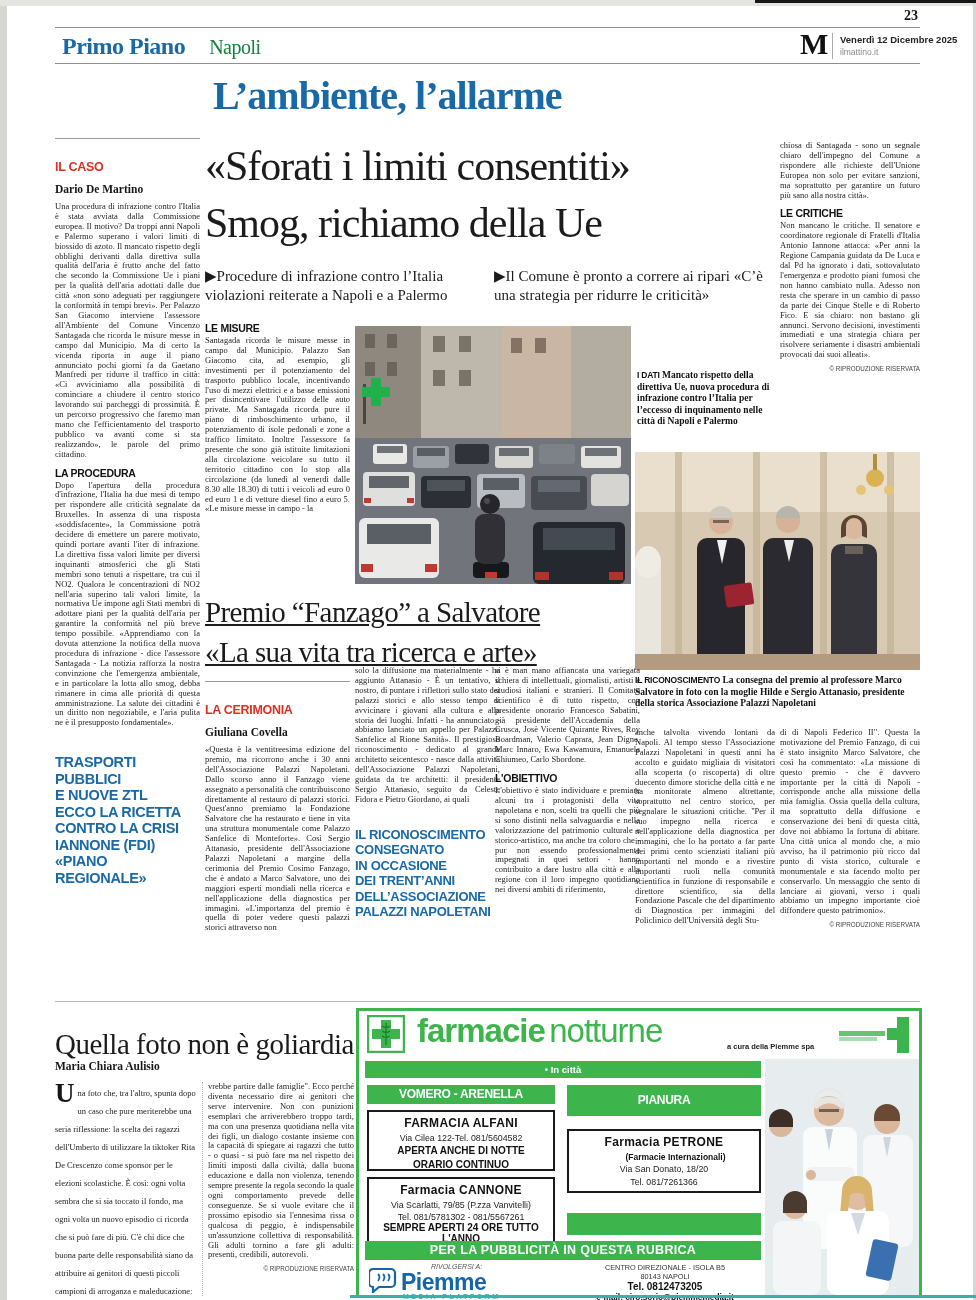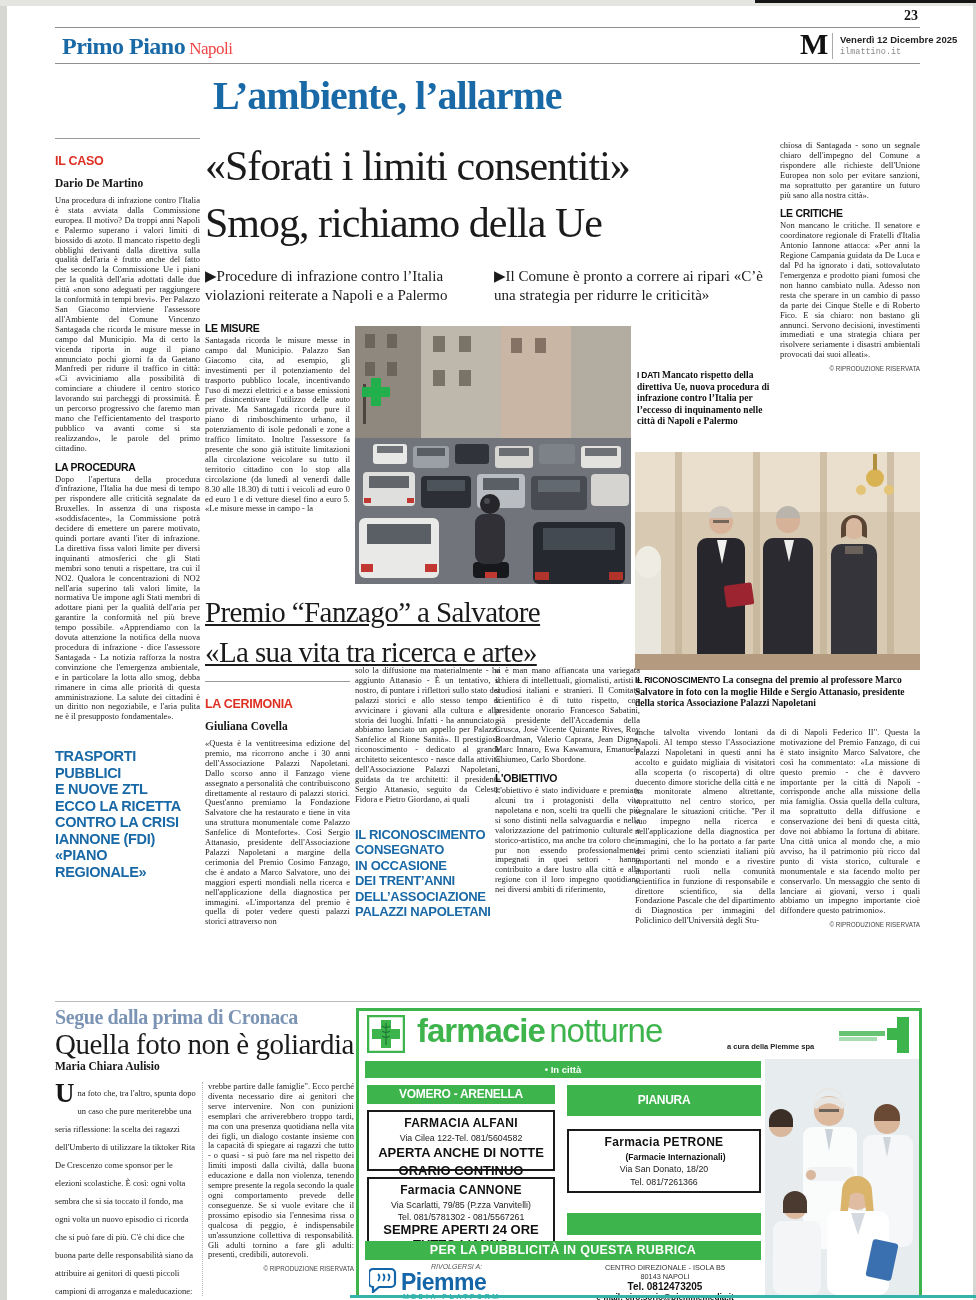--- a/index.html
+++ b/index.html
@@ -3,28 +3,28 @@
 <meta charset="utf-8">
 <style>
   html,body{margin:0;padding:0;background:#d9d9d5;}
   #page{position:relative;width:976px;height:1300px;background:#ffffff;overflow:hidden;
         font-family:"Liberation Serif",serif;color:#161616;}
   .abs{position:absolute;}
   .rule{position:absolute;height:1px;background:#8f8f8f;}
   
   .pagenum{font-size:14px;font-weight:bold;}
   .mh-section{font-size:24px;font-weight:bold;color:#1a69a7;letter-spacing:-0.5px;margin-top:12px;}
-  .mh-edition{font-size:17px;color:#ef4444;letter-spacing:-0.5px;}
+  .mh-edition{font-size:20px;color:#15803d;letter-spacing:-0.5px;margin-left:20px;}
   .mh-logo{font-size:30px;font-weight:bold;color:#111;line-height:30px;}
   .mh-date{font-family:"Liberation Sans",sans-serif;font-size:9.5px;font-weight:bold;color:#222;}
-  .mh-site{font-family:Liberation Mono, monospace;font-size:8.5px;color:#8a8a8a;}
+  .mh-site{font-family:Liberation Sans, sans-serif;font-size:8.5px;color:#8a8a8a;}
   .opening{font-size:40px;font-weight:bold;color:#1a69a7;letter-spacing:-1px;}
   
   .kick{font-family:"Liberation Sans",sans-serif;font-weight:bold;font-size:12.5px;
-        letter-spacing:-0.3px;color:#de2f23;border-top:1px solid #9a9a9a;padding-top:15px;}
+        letter-spacing:-0.3px;color:#de2f23;border-top:1px solid #9a9a9a;padding-top:21px;}
   .byline{font-weight:bold;font-size:11.5px;margin:9px 0 7px 0;}
   .bodytext{font-size:8.5px;line-height:9.9px;text-align:justify;color:#1c1c1c;}
   .subhead{font-family:"Liberation Sans",sans-serif;font-weight:bold;font-size:10.5px;
            letter-spacing:-0.3px;color:#111;margin:7px 0 2px 0;}
   .copy{font-family:"Liberation Sans",sans-serif;font-size:6.3px;color:#444;text-align:right;margin-top:5px;}
   .hl-main{font-size:42px;line-height:57px;letter-spacing:-1px;color:#1b1b1b;}
   .deck{font-size:15px;line-height:18.5px;color:#1b1b1b;}
   .quote-blue{font-family:"Liberation Sans",sans-serif;font-weight:bold;font-size:14.5px;line-height:16.5px;
               color:#1a69a7;letter-spacing:-0.3px;white-space:pre-line;margin-top:26px;}
   .infobox-blue{font-family:"Liberation Sans",sans-serif;font-weight:bold;font-size:13px;line-height:15.5px;
@@ -40,21 +40,21 @@
   
   .ad{position:absolute;left:356px;top:1008px;width:566px;height:290px;background:#fff;
       border:3px solid #3eb44d;box-sizing:border-box;font-family:"Liberation Sans",sans-serif;}
   .ad-title-b{font-size:33px;font-weight:bold;color:#3eb44d;letter-spacing:-1px;}
   .ad-title-l{font-size:33px;color:#3eb44d;letter-spacing:-1px;}
   .ad-cur{font-size:7.5px;font-weight:bold;color:#222;}
   .gbar{position:absolute;background:#3eb44d;color:#fff;font-weight:bold;text-align:center;}
   .phbox{position:absolute;border:2px solid #1a1a1a;background:#fff;text-align:center;box-sizing:border-box;}
   .ph-name{font-size:12px;font-weight:bold;color:#111;letter-spacing:0.3px;margin-top:4px;}
   .ph-line{font-size:8.8px;color:#222;margin-top:2.5px;}
-  .ph-line-b{font-size:13px;font-weight:bold;color:#111;margin-top:2.5px;}
+  .ph-line-b{font-size:10px;font-weight:bold;color:#111;margin-top:2.5px;}
   .piemme-name{font-size:23px;font-weight:bold;color:#1466a8;letter-spacing:-0.5px;}
   .piemme-sub{font-size:7px;font-weight:bold;color:#2ab3ae;letter-spacing:2.5px;}
   .riv{font-size:7px;font-style:italic;color:#555;}
   .addr-s{font-size:7.3px;color:#333;}
   .addr-b{font-size:10px;font-weight:bold;color:#111;}
   .addr-e{font-size:8.3px;font-weight:bold;color:#111;text-decoration:none;}
 </style>
 </head>
 <body>
 
@@ -251,21 +251,20 @@
   <div class="abs" style="left:635px;top:728px;width:140px;height:272px;overflow:hidden;">
     <div class="bodytext">anche talvolta vivendo lontani da Napoli. Al tempo stesso l'Associazione Palazzi Napoletani in questi anni ha accolto e guidato migliaia di visitatori alla scoperta (o riscoperta) di oltre duecento dimore storiche della città e ne ha monitorate almeno altrettante, soprattutto nel centro storico, per segnalare le situazioni critiche. "Per il suo impegno nella ricerca e nell'applicazione della diagnostica per immagini, che lo ha portato a far parte dei primi cento scienziati italiani più importanti nel mondo e a rivestire importanti ruoli nella comunità scientifica in funzione di responsabile e direttore scientifico, sia della Fondazione Pascale che del dipartimento di Diagnostica per immagini del Policlinico dell'Università degli Stu-</div>
   </div>
   <div class="abs" style="left:780px;top:728px;width:140px;height:272px;overflow:hidden;">
     <div class="bodytext">di di Napoli Federico II". Questa la motivazione del Premio Fanzago, di cui è stato insignito Marco Salvatore, che così ha commentato: «La missione di questo premio - che è davvero importante per la città di Napoli - corrisponde anche alla missione della mia famiglia. Ossia quella della cultura, ma soprattutto della diffusione e conservazione dei beni di questa città, dove noi abbiamo la fortuna di abitare. Una città unica al mondo che, a mio avviso, ha il patrimonio più ricco dal punto di vista storico, culturale e monumentale e sta facendo molto per conservarlo. Un messaggio che sento di lanciare ai giovani, verso i quali abbiamo un impegno importante cioè diffondere questo patrimonio».</div>
     <div class="copy">© RIPRODUZIONE RISERVATA</div>
   </div>
 
   <div class="rule" style="left:55px;top:1001px;width:865px;background:#bbb;"></div>
 
-  <div class="abs a3kick" style="left:55px;top:1006px;">Segue dalla prima di Cronaca</div>
   <div class="abs a3hl" style="left:55px;top:1028px;">Quella foto non è goliardia</div>
   <div class="abs byline" style="left:55px;top:1060px;margin:0;">Maria Chiara Aulisio</div>
   <div class="abs" style="left:55px;top:1082px;width:145px;height:214px;overflow:hidden;">
     <span class="dropcap">U</span>
     <div class="bodytext" style="display:inline;">na foto che, tra l'altro, spunta dopo un caso che pure meriterebbe una seria riflessione: la scelta dei ragazzi dell'Umberto di utilizzare la tiktoker Rita De Crescenzo come sponsor per le elezioni scolastiche. È così: ogni volta sembra che si sia toccato il fondo, ma ogni volta un nuovo episodio ci ricorda che si può fare di più. C'è chi dice che buona parte delle responsabilità siano da attribuire ai genitori di questi piccoli campioni di arroganza e maleducazione: "La scuola - è il commento di una docente dell'Umberto - non può essere lasciata sola a fronteggiare fenomeni che nascono nelle piazze virtuali dei social, nelle chat incontrollate, nell'educazione civica che do-</div>
   </div>
   <div class="abs dotsep" style="left:202px;top:1082px;width:146px;height:214px;overflow:hidden;padding-left:5px;">
     <div class="bodytext">vrebbe partire dalle famiglie". Ecco perché diventa necessario dire ai genitori che serve intervenire. Non con punizioni esemplari che arriverebbero troppo tardi, ma con una presenza quotidiana nella vita dei figli, un dialogo costante insieme con la capacità di spiegare ai ragazzi che tutto - o quasi - si può fare ma nel rispetto dei limiti imposti dalla civiltà, dalla buona educazione e dalla non violenza, tenendo sempre presente la regola secondo la quale ogni comportamento prevede delle conseguenze. Se si vuole evitare che il prossimo episodio sia l'ennesima rissa o qualcosa di peggio, è indispensabile un'assunzione collettiva di responsabilità. Gli adulti tornino a fare gli adulti: presenti, credibili, autorevoli.</div>
     <div class="copy">© RIPRODUZIONE RISERVATA</div>
   </div>

